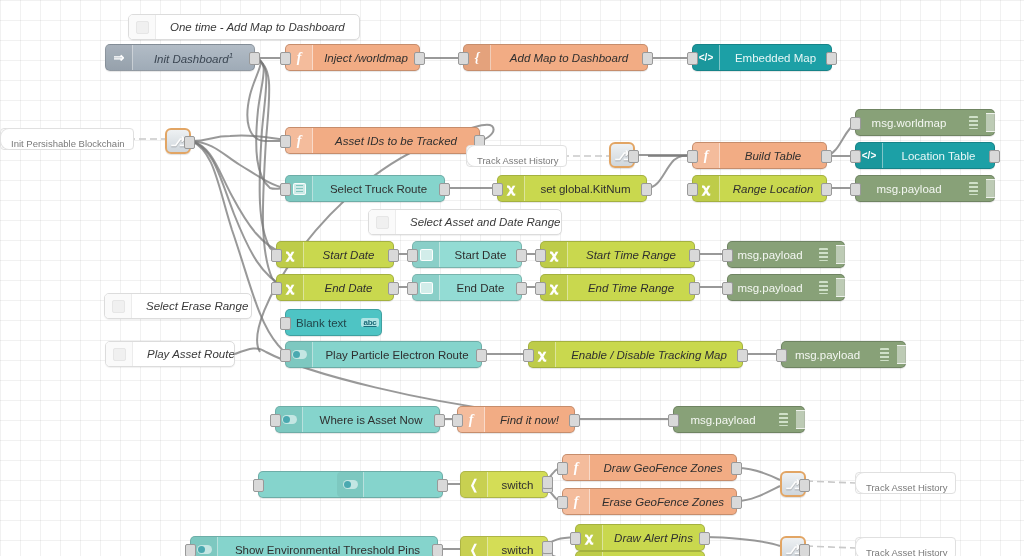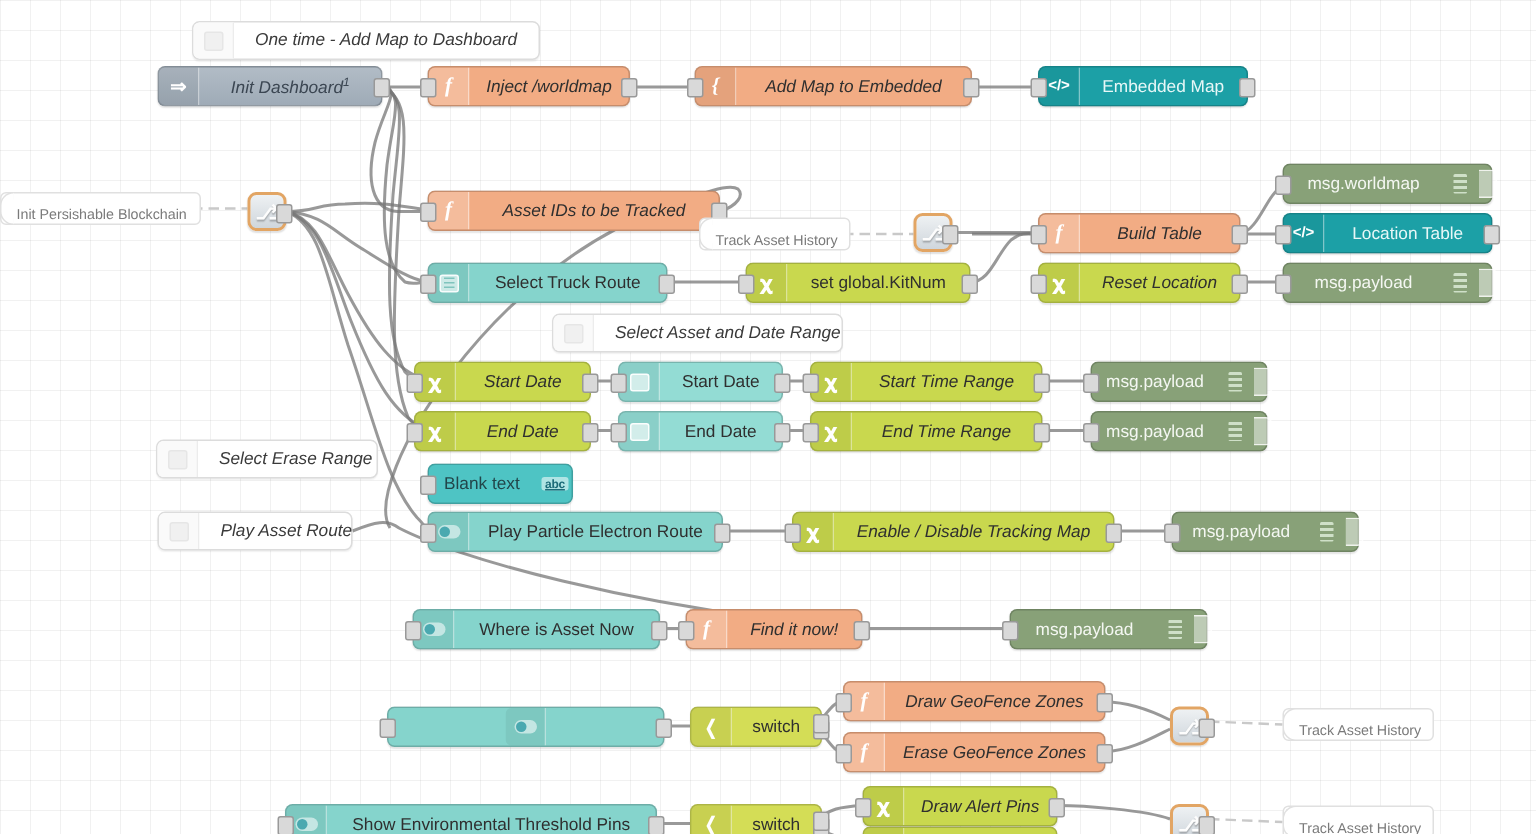--- a/index.html
+++ b/index.html
@@ -257,21 +257,21 @@
           <span class="fsym">f</span>
         </span>
         <span class="lbl"><span>Inject /worldmap</span></span>
         <span class="port in"></span>
         <span class="port out"></span>
       </div>
       <div class="node n-tmpl n-italic" style="left: 463px; top: 44px; width: 185px;">
         <span class="ico">
           <span class="fsym">{</span>
         </span>
-        <span class="lbl"><span>Add Map to Embedded</span></span>
+        <span class="lbl"><span>Add Map to Dashboard</span></span>
         <span class="port in"></span>
         <span class="port out"></span>
       </div>
       <div class="node n-embed" style="left: 692px; top: 44px; width: 140px;">
         <span class="ico">
           <span style="font-size:10px">&lt;/&gt;</span>
         </span>
         <span class="lbl"><span>Embedded Map</span></span>
         <span class="port in"></span>
         <span class="port out"></span>
@@ -309,21 +309,21 @@
           <span class="fsym">f</span>
         </span>
         <span class="lbl"><span>Build Table</span></span>
         <span class="port in"></span>
         <span class="port out"></span>
       </div>
       <div class="node n-change n-italic" style="left: 692px; top: 175px; width: 135px;">
         <span class="ico">
           <span class="xsym">𝛘</span>
         </span>
-        <span class="lbl"><span>Reset Location</span></span>
+        <span class="lbl"><span>Range Location</span></span>
         <span class="port in"></span>
         <span class="port out"></span>
       </div>
       <div class="node n-debug" style="left: 855px; top: 109px; width: 140px;">
         <span class="lbl">msg.worldmap</span>
         <span class="ico-right">
           <span class="stripes"></span>
         </span>
         <span class="dbg-btn"></span>
         <span class="port in"></span>

